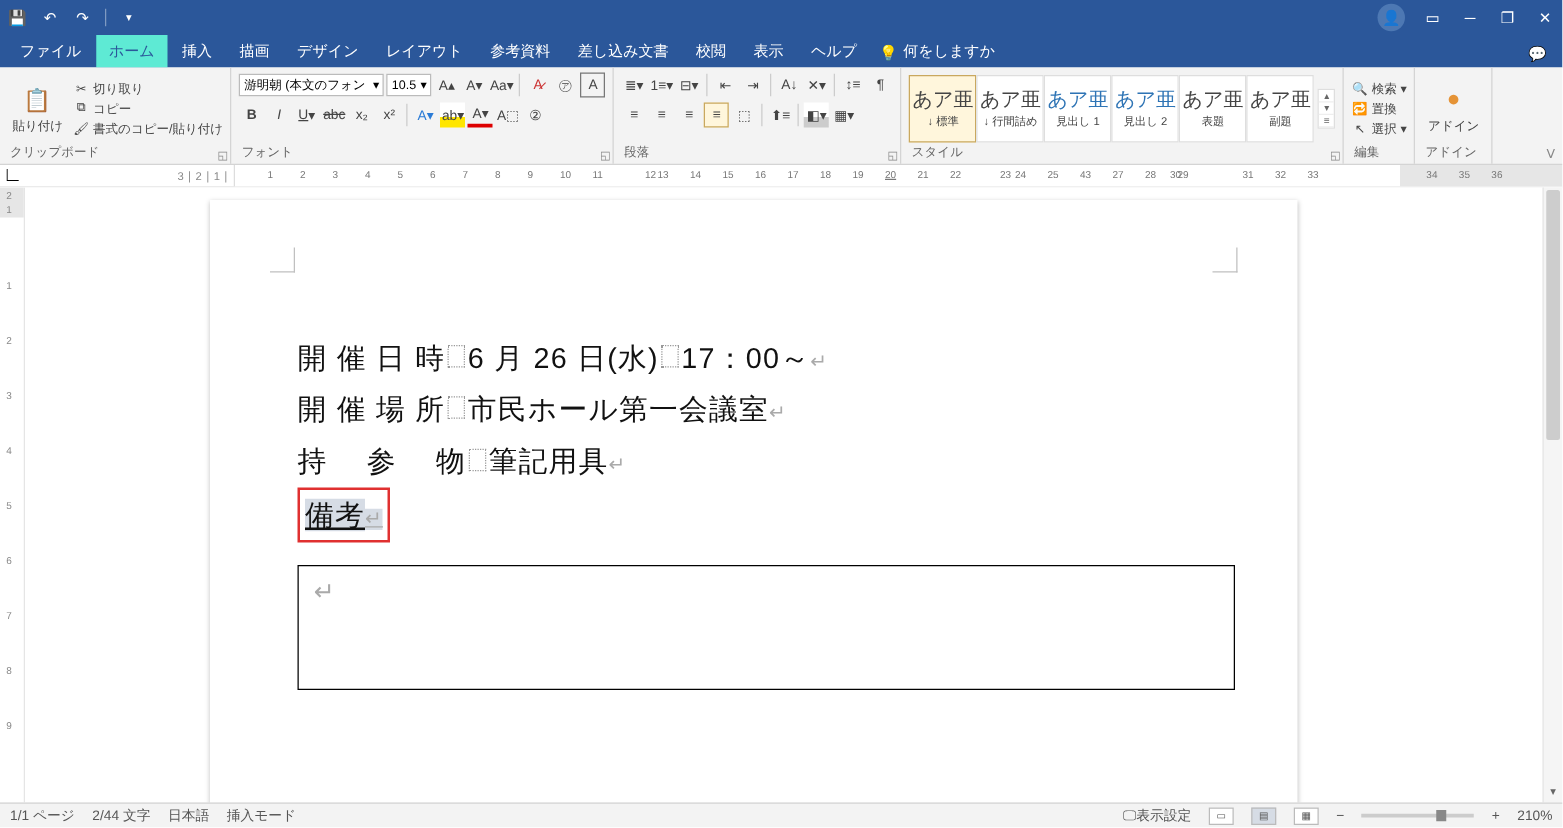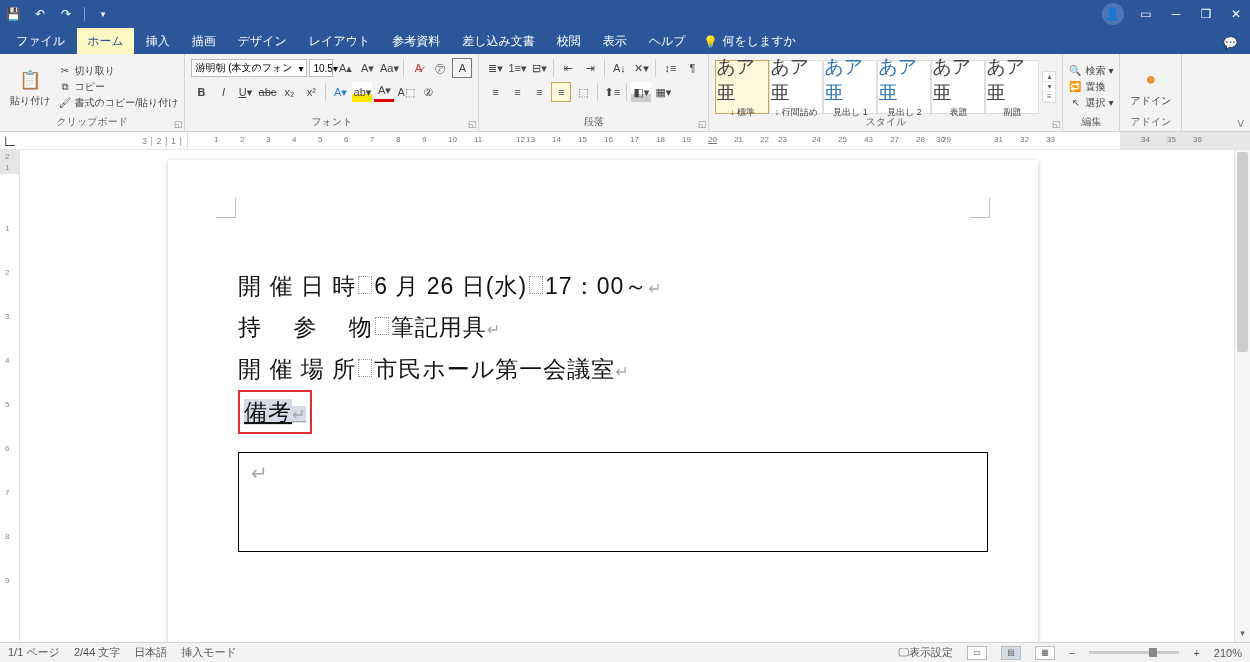--- a/index.html
+++ b/index.html
@@ -8,47 +8,47 @@
 
 .titlebar { height:28px; background:#2b579a; display:flex; align-items:center; justify-content:space-between; padding:0 6px; color:#fff; }
 .titlebar-left { display:flex; gap:10px; align-items:center; }
 .titlebar-right { display:flex; gap:14px; align-items:center; }
 .titlebar .ico { width:16px; height:16px; display:flex; align-items:center; justify-content:center; font-size:12px; }
 .qat-sep { width:1px; height:14px; background:rgba(255,255,255,.4); }
 
 
 .tabs { height:26px; background:#2b579a; display:flex; align-items:flex-end; color:#fff; font-size:12px; gap:2px; padding-left:6px; position:relative; }
 .tab { padding:5px 10px 4px; cursor:pointer; }
-.tab.active { background:#fef9c3; color:#2b579a; }
+.tab.active { background:#5eead4; color:#2b579a; }
 .tell-me { display:flex; align-items:center; gap:4px; margin-left:6px; color:#fff; font-size:12px; padding-bottom:4px; }
 .share-icon { position:absolute; right:12px; bottom:4px; }
 
 
 .ribbon { height:78px; background:#f3f3f3; border-bottom:1px solid #d4d4d4; display:flex; position:relative; }
 .group { border-right:1px solid #d4d4d4; display:flex; flex-direction:column; justify-content:space-between; }
 .group-body { flex:1; display:flex; align-items:center; padding:4px 6px 0; gap:4px; }
-.group-label { font-size:10px; text-align:center; color:#666; padding:0 8px 2px; position:relative; }
+.group-label { font-size:10px; text-align:left; color:#666; padding:0 8px 2px; position:relative; }
 .group-label .launcher { position:absolute; right:2px; bottom:2px; font-size:9px; color:#888; }
 .btn-lg { display:flex; flex-direction:column; align-items:center; font-size:10px; color:#444; cursor:pointer; padding:2px 4px; }
 .btn-lg .bigico { width:28px; height:28px; display:flex; align-items:center; justify-content:center; font-size:18px; }
 .vstack { display:flex; flex-direction:column; gap:2px; justify-content:center; }
 .small-item { display:flex; align-items:center; gap:3px; font-size:10px; color:#444; cursor:pointer; }
 .small-item .sico { width:13px; height:13px; display:flex; align-items:center; justify-content:center; font-size:10px; }
 .combo { width:116px; height:18px; border:1px solid #bbb; background:#fff; font-size:10px; padding:1px 3px; display:flex; align-items:center; justify-content:space-between; }
-.combo-sm { width:24px; }
+.combo-sm { width:36px; }
 .row { display:flex; gap:2px; align-items:center; }
 .ibtn { width:20px; height:20px; display:flex; align-items:center; justify-content:center; font-size:11px; color:#444; cursor:pointer; }
 .ibtn.sel { border:1px solid #c9a85f; background:#fff6dc; }
 .vsep { width:1px; height:18px; background:#ccc; margin:0 2px; }
 
 
 .style-gallery { display:flex; gap:0; }
 .style-card { width:54px; height:54px; border:1px solid #dedede; background:#fff; display:flex; flex-direction:column; align-items:center; justify-content:center; font-size:9px; color:#444; cursor:pointer; }
 .style-card.sel { border:1px solid #c9a85f; background:#fff6dc; }
-.style-card .prev { font-size:19px; font-family:Liberation Mono, monospace; }
+.style-card .prev { font-size:16px; font-family:Liberation Mono, monospace; }
 .style-card .prev.blue { color:#2e74b5; }
 .gallery-more { width:14px; display:flex; flex-direction:column; border:1px solid #dedede; background:#fff; margin-left:-1px; }
 .gallery-more div { flex:1; display:flex; align-items:center; justify-content:center; font-size:8px; color:#666; border-bottom:1px solid #eee; }
 
 .ribbon-collapse { position:absolute; right:6px; bottom:2px; font-size:10px; color:#888; }
 
 
 .ruler-area { height:18px; background:#fff; display:flex; border-bottom:1px solid #e5e5e5; }
 .ruler-corner { width:168px; border-right:1px solid #ddd; display:flex; align-items:center; font-size:9px; color:#888; justify-content:flex-end; padding-right:4px; }
 .margin-icon { width:20px; display:flex; align-items:center; justify-content:center; }
@@ -317,21 +317,21 @@
       <span class="tick" style="left: 338px;">13</span>
       <span class="tick" style="left: 364px;">14</span>
       <span class="tick" style="left: 390px;">15</span>
       <span class="tick" style="left: 416px;">16</span>
       <span class="tick" style="left: 442px;">17</span>
       <span class="tick" style="left: 468px;">18</span>
       <span class="tick" style="left: 494px;">19</span>
       <span class="tick" style="left: 520px; text-decoration: underline;">20</span>
       <span class="tick" style="left: 546px;">21</span>
       <span class="tick" style="left: 572px;">22</span>
-      <span class="tick" style="left: 590px;">23</span>
+      <span class="tick" style="left: 612px;">23</span>
       <span class="tick" style="left: 624px;">24</span>
       <span class="tick" style="left: 650px;">25</span>
       <span class="tick" style="left: 676px;">43</span>
       <span class="tick" style="left: 702px;">27</span>
       <span class="tick" style="left: 728px;">28</span>
       <span class="tick" style="left: 754px;">29</span>
       <span class="tick" style="left: 748px;">30</span>
       <span class="tick" style="left: 806px;">31</span>
       <span class="tick" style="left: 832px;">32</span>
       <span class="tick" style="left: 858px;">33</span>
@@ -360,24 +360,24 @@
   <div class="page-area">
     <div class="page">
       <div class="crop-tl"></div>
       <div class="crop-tr"></div>
 
       <div style="height:50px;"></div>
       <div class="doc-line">
         <span>開 催 日 時</span><span class="cell-box"></span><span>6 月 26 日(水)</span><span class="cell-box"></span><span>17：00～</span><span class="ret">↵</span>
       </div>
       <div class="doc-line">
+        <span>開 催 場 所</span><span class="cell-box"></span><span>市民ホール第一会議室</span><span class="ret">↵</span>
+      </div>
+      <div class="doc-line">
         <span>持　 参　 物</span><span class="cell-box"></span><span>筆記用具</span><span class="ret">↵</span>
-      </div>
-      <div class="doc-line">
-        <span>開 催 場 所</span><span class="cell-box"></span><span>市民ホール第一会議室</span><span class="ret">↵</span>
       </div>
       <div class="doc-line">
         <span class="red-box"><span class="highlight-sel">備考</span><span class="ret highlight-sel">↵</span></span>
       </div>
       <div class="text-frame">
         <span class="ret" style="font-size:20px;">↵</span>
       </div>
     </div>
   </div>
 

